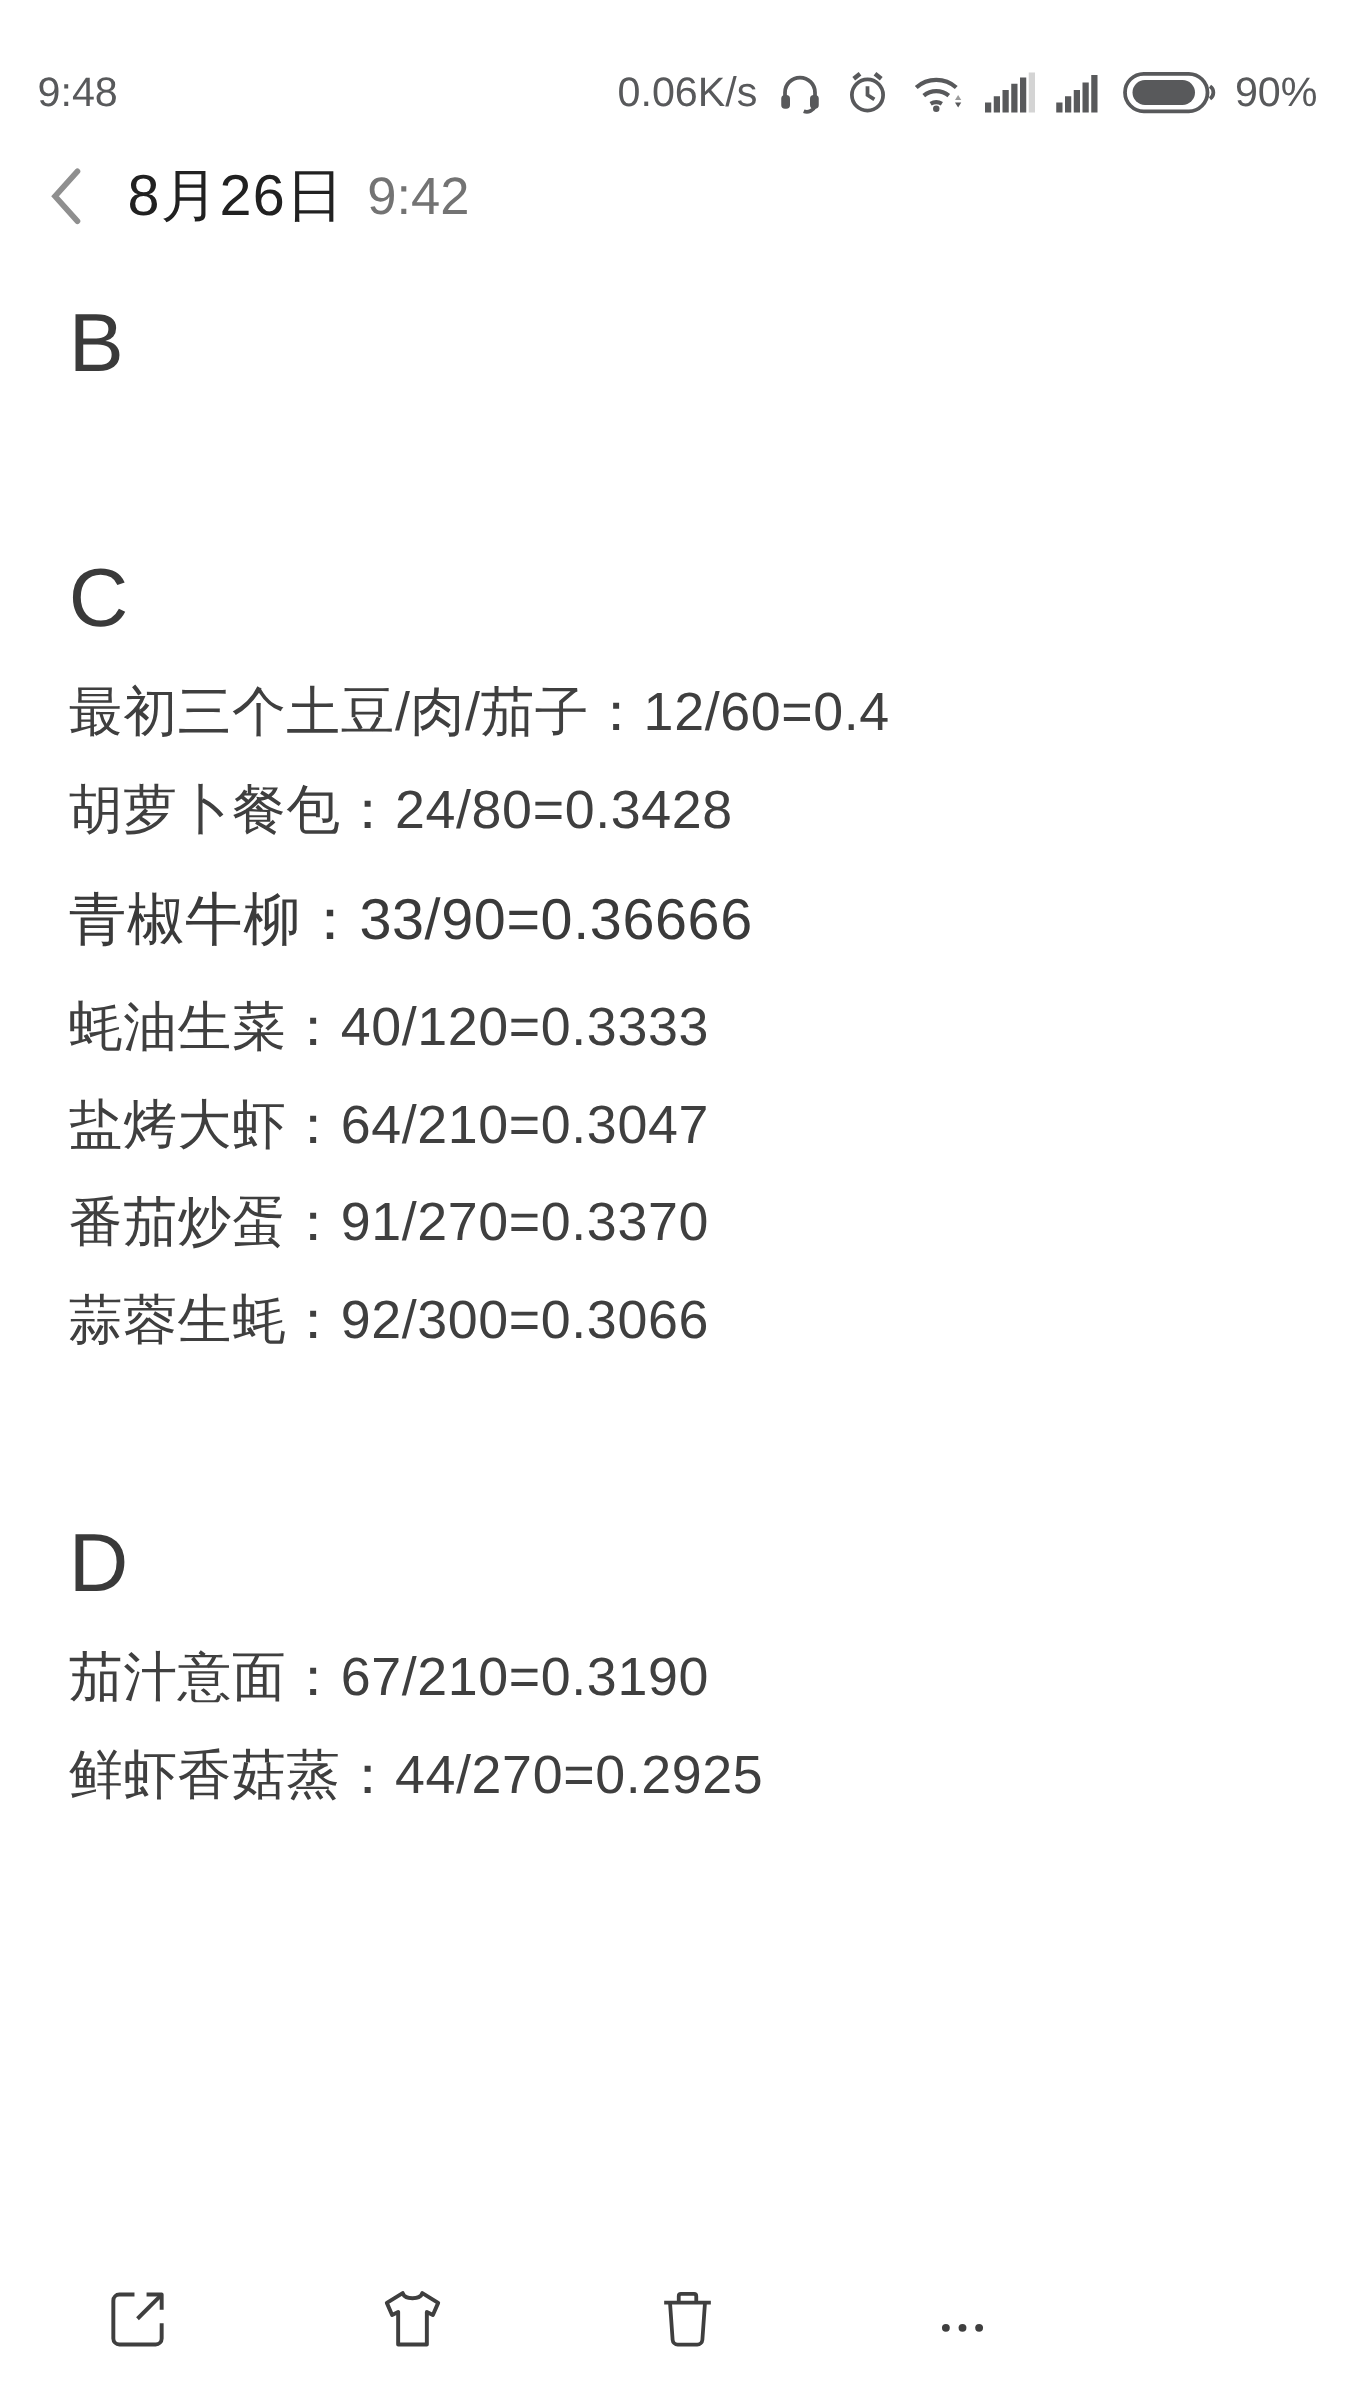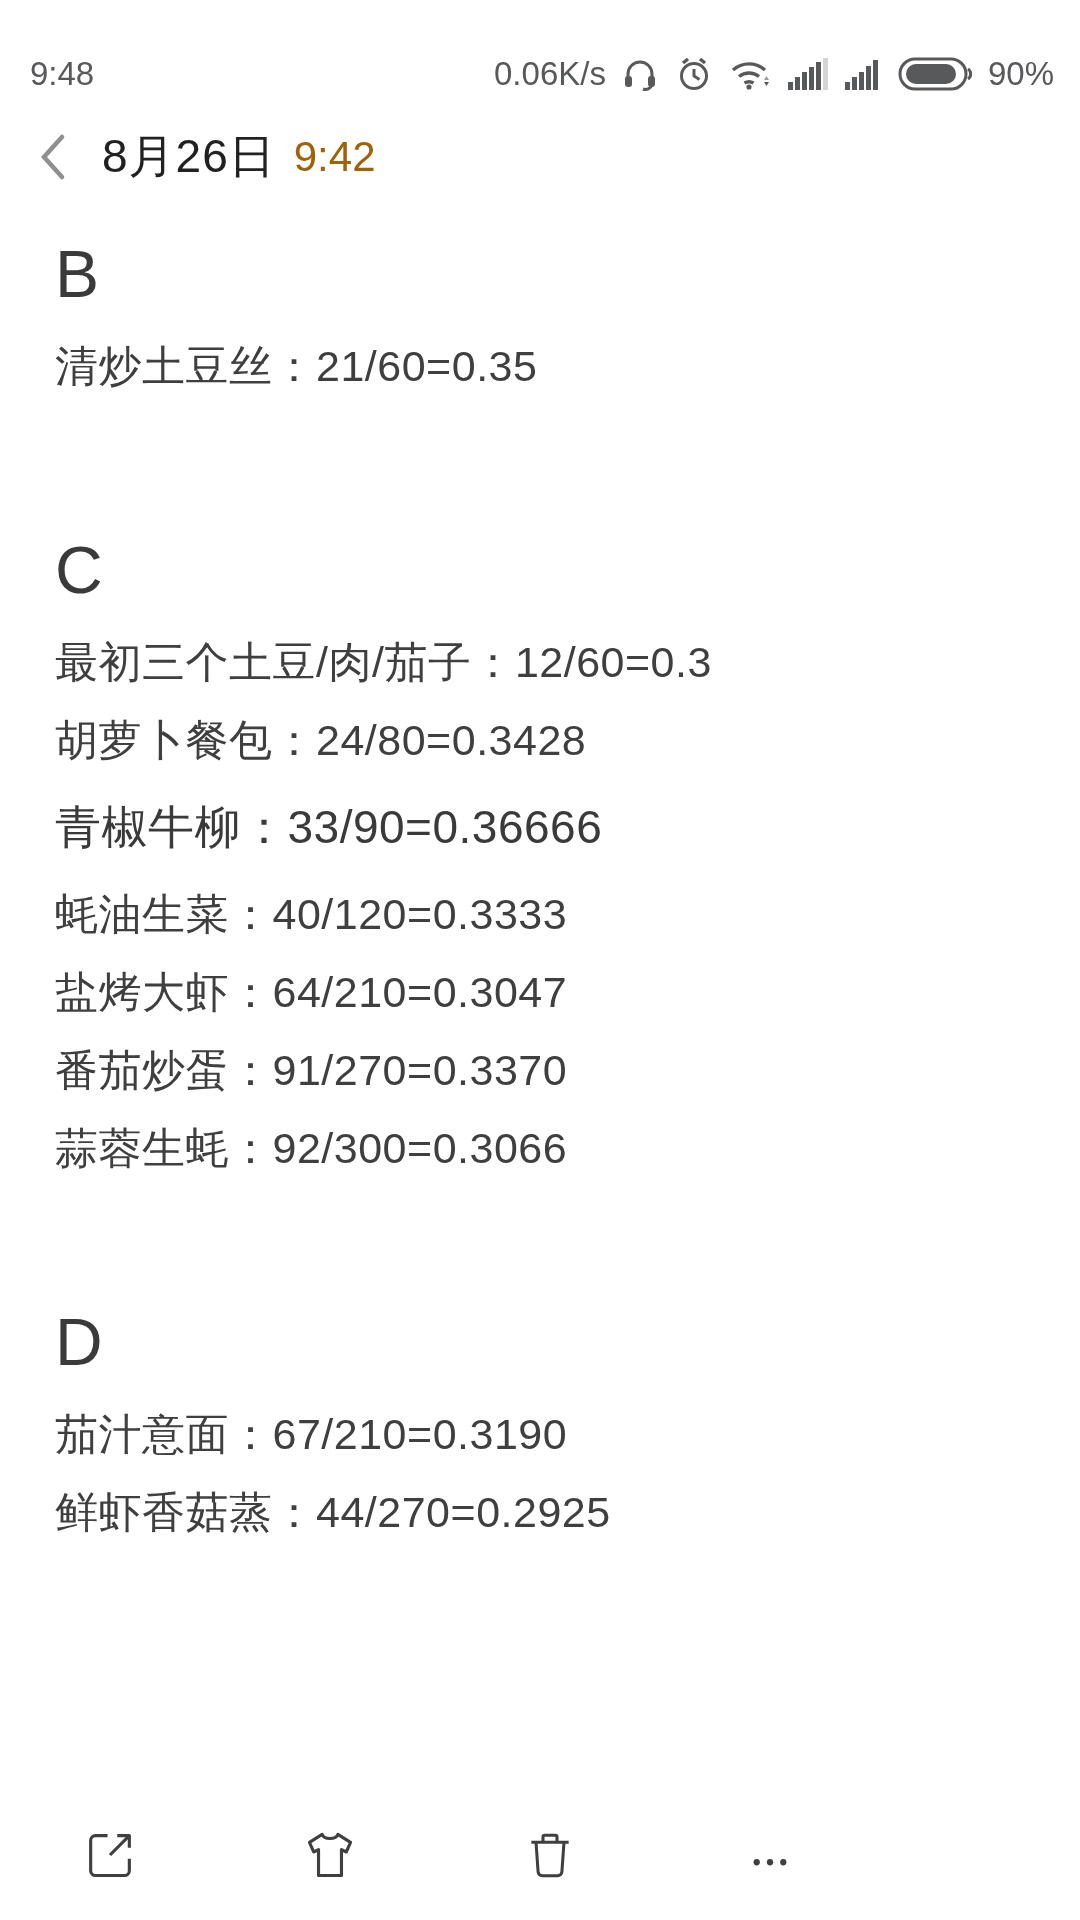--- a/index.html
+++ b/index.html
@@ -31,21 +31,21 @@
   
   .nav {
     margin-top: 22px;
     height: 72px;
     display: flex;
     align-items: center;
     padding-left: 36px;
   }
   .back-btn { width: 52px; height: 60px; display: flex; align-items: center; }
   .nav-date { font-size: 46px; font-weight: normal; color: #212121; margin-left: 14px; letter-spacing: 1px; }
-  .nav-time { font-size: 42px; color: #a16207; margin-left: 18px; }
+  .nav-time { font-size: 42px; color: #737373; margin-left: 18px; }
 
   
   .note-body { padding: 0 40px 0 55px; }
   .section-heading {
     font-size: 66px;
     color: #3a3a3a;
     line-height: 1.15;
     font-weight: 400;
   }
   .heading-b { margin-top: 44px; }
@@ -157,24 +157,23 @@
       <path d="M26 8 L8 28 L26 48"></path>
     </svg>
   </span>
   <span class="nav-date">8月26日</span>
   <span class="nav-time">9:42</span>
 </div>
 
 <div class="note-body">
 
   <div class="section-heading heading-b">B</div>
-  <p class="note-line first-line">清炒土豆丝：21/60=0.35</p>
 
   <div class="section-heading heading-c">C</div>
-  <p class="note-line first-line">最初三个土豆/肉/茄子：12/60=0.3</p>
+  <p class="note-line first-line">最初三个土豆/肉/茄子：12/60=0.4</p>
   <p class="note-line">胡萝卜餐包：24/80=0.3428</p>
   <p class="note-line large">青椒牛柳：33/90=0.36666</p>
   <p class="note-line">蚝油生菜：40/120=0.3333</p>
   <p class="note-line">盐烤大虾：64/210=0.3047</p>
   <p class="note-line">番茄炒蛋：91/270=0.3370</p>
   <p class="note-line">蒜蓉生蚝：92/300=0.3066</p>
 
   <div class="section-heading heading-d">D</div>
   <p class="note-line first-line">茄汁意面：67/210=0.3190</p>
   <p class="note-line">鲜虾香菇蒸：44/270=0.2925</p>

